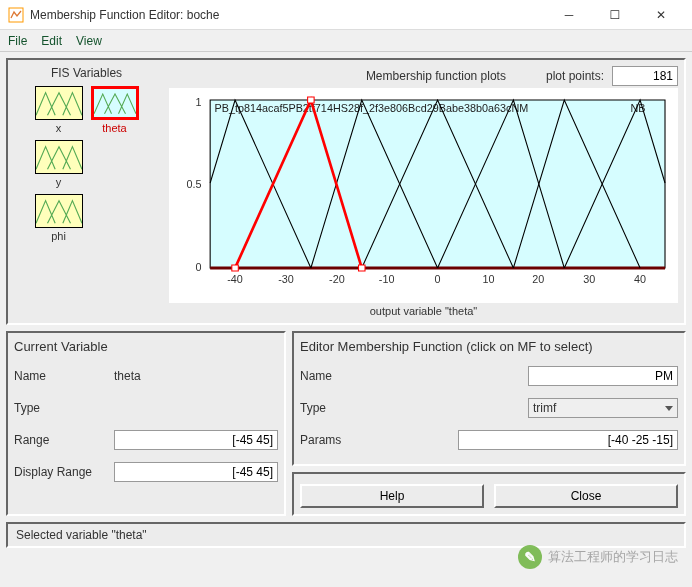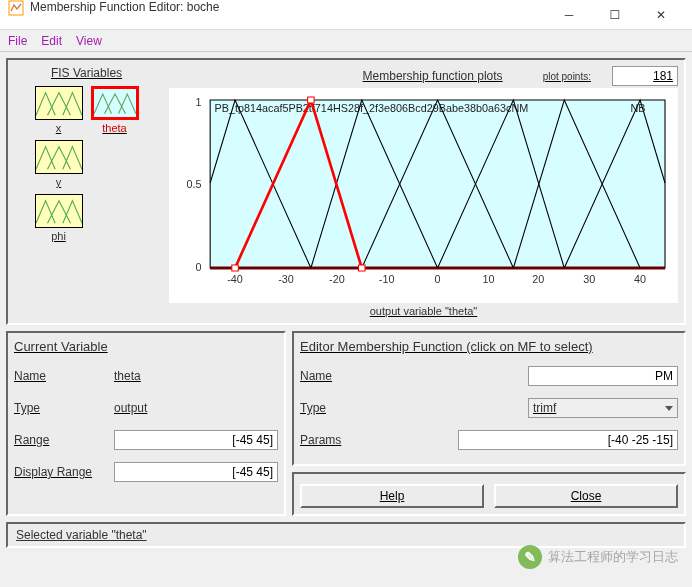--- a/index.html
+++ b/index.html
@@ -1,44 +1,44 @@
 <!DOCTYPE html>
 <html><head>
 <meta charset="utf-8">
 <style>
   * { box-sizing: border-box; font-family: "Segoe UI", Tahoma, sans-serif; }
   body { margin:0; background:#f0f0f0; width:692px; height:587px; overflow:hidden; }
 
-  .titlebar { height:30px; background:#fff; display:flex; align-items:flex-start; padding:0 8px; border-bottom:1px solid #ddd; }
+  .titlebar { height:30px; background:#fff; display:flex; align-items:center; padding:0 8px; border-bottom:1px solid #ddd; }
   .titlebar .tb-icon { width:16px; height:16px; display:inline-flex; align-items:center; justify-content:center; margin-right:6px; }
   .titlebar .tb-title { flex:1; font-size:12px; color:#333; }
   .tb-controls { display:flex; gap:0; }
   .tb-btn { width:46px; height:30px; display:flex; align-items:center; justify-content:center; font-size:12px; color:#333; cursor:default; }
 
-  .menubar { height:22px; background:#f0f0f0; display:flex; align-items:center; padding:0 8px; gap:14px; font-size:12px; color:#a21caf; border-bottom:1px solid #ccc; }
+  .menubar { height:22px; background:#f0f0f0; display:flex; align-items:center; padding:0 8px; gap:14px; font-size:12px; color:#14532d; border-bottom:1px solid #ccc; }
   .menu-item { cursor:default; }
 
   .content { padding:6px; }
   .panel { background:#ececec; border:2px solid #666; border-top-color:#fff; border-left-color:#fff; padding:6px; }
-  .panel-inset { border:2px solid #666; border-bottom-color:#fff; border-right-color:#fff;text-decoration:underline; }
+  .panel-inset { border:2px solid #666; border-bottom-color:#fff; border-right-color:#fff; }
 
   .top-row { display:flex; gap:10px; }
   .fis-col { width:145px; }
   .fis-title { font-size:12px; text-align:center; margin-bottom:6px; color:#333; }
   .fis-grid { display:grid; grid-template-columns:48px 48px; gap:6px 8px; justify-content:center; }
   .fis-cell { text-align:center; font-size:11px; color:#333; }
   .fis-icon { width:48px; height:34px; border:1px solid #000; background:#ffffbb; display:block; margin-bottom:2px; }
   .fis-icon.selected { border:3px solid #ff0000; background:#d6fdff; }
   .fis-icon svg { width:100%; height:100%; display:block; }
   .sel-lbl { color:#c00; }
 
   .plot-col { flex:1; }
   .plot-header { display:flex; align-items:center; font-size:12px; color:#333; margin-bottom:2px; }
   .plot-header .spacer { flex:1; }
-  .plot-points-lbl { font-size:10px; margin-right:21px; }
+  .plot-points-lbl { font-size:12px; margin-right:8px; }
   .plot-points-field { width:66px; height:20px; border:1px solid #999; background:#fff; font-size:12px; text-align:right; padding:0 4px; }
   .plot-area { width:100%; height:215px; background:#fff; position:relative; }
   .axis-lbl { text-align:center; font-size:11px; color:#333; margin-top:2px; }
 
   .info-row { display:flex; gap:6px; margin-top:6px; }
   .info-left { width:280px; }
   .info-right { flex:1; }
   .form-title { font-size:13px; color:#333; margin-bottom:8px; }
   .form-row { display:flex; align-items:center; height:28px; font-size:12px; color:#333; margin-bottom:4px; }
   .form-row .fl { width:100px; }
@@ -183,21 +183,20 @@
 
   <div class="info-row">
     <div class="panel panel-inset info-left">
       <div class="form-title">Current Variable</div>
       <div class="form-row">
         <span class="fl">Name</span>
         <span class="fv">theta</span>
       </div>
       <div class="form-row">
         <span class="fl">Type</span>
-        <span class="fv">output</span>
       </div>
       <div class="form-row">
         <span class="fl">Range</span>
         <span class="fv"><input class="text-input" value="[-45 45]" style=""></span>
       </div>
       <div class="form-row">
         <span class="fl">Display Range</span>
         <span class="fv"><input class="text-input" value="[-45 45]" style=""></span>
       </div>
     </div>

